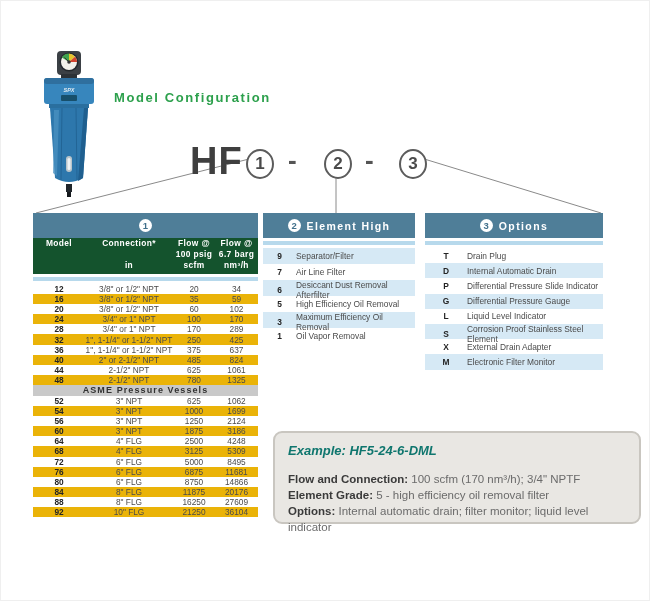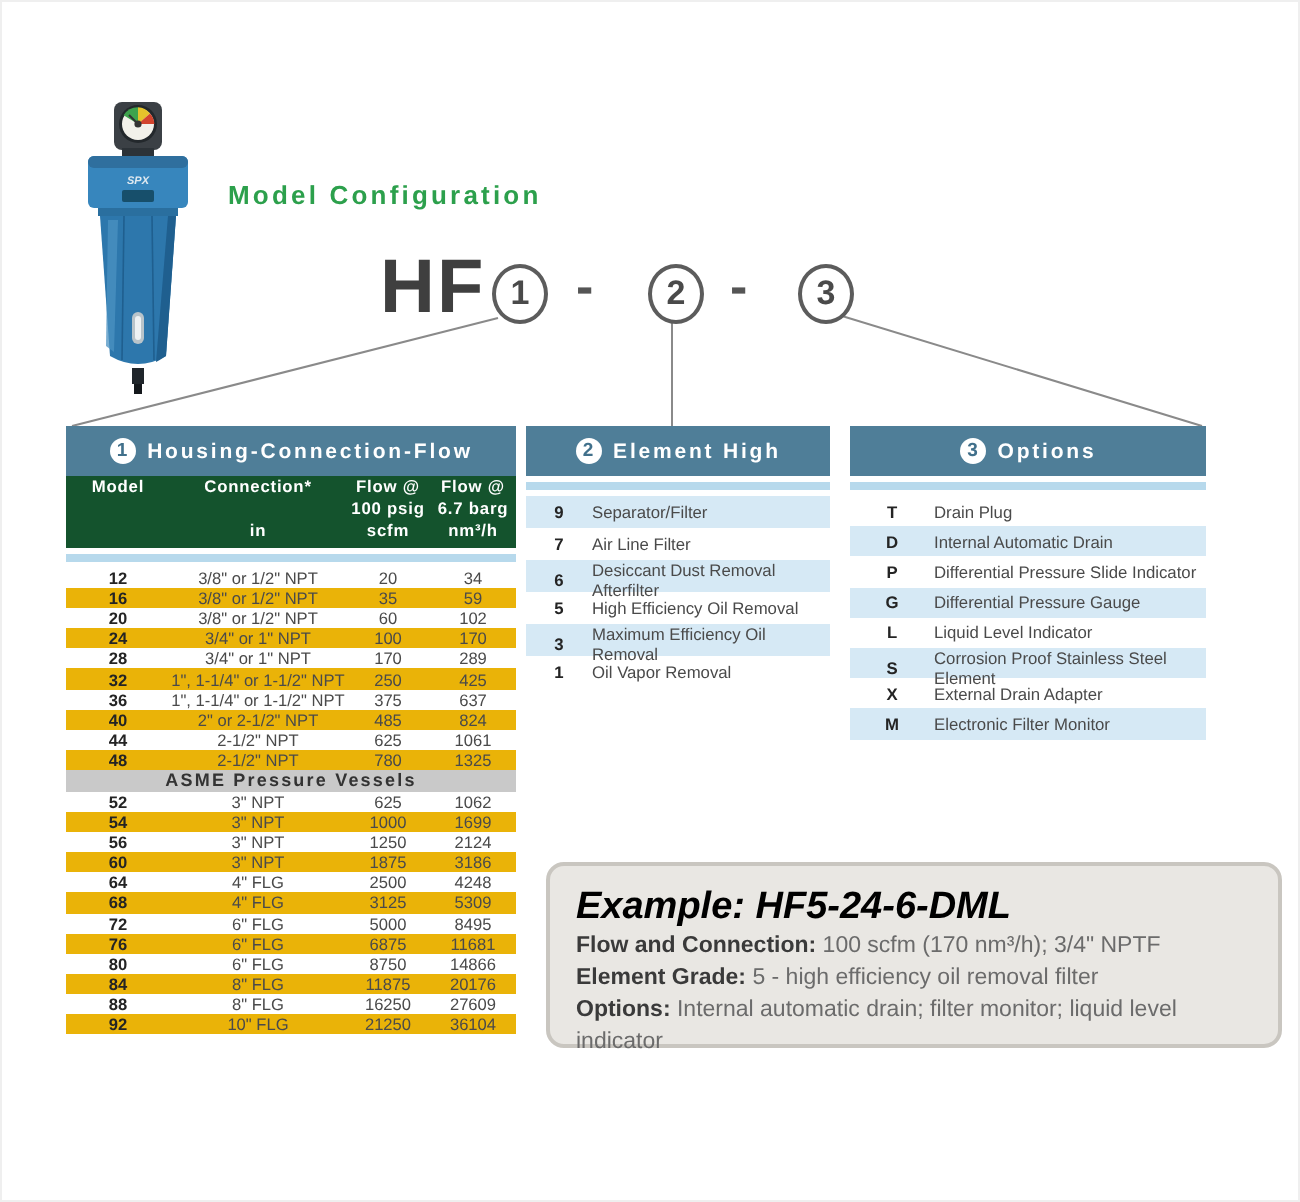--- a/index.html
+++ b/index.html
@@ -8,21 +8,21 @@
     font-family:"Liberation Sans", sans-serif; overflow:hidden;
     box-shadow: inset 0 0 0 1px #efefef;
   }
 
   
   .product-svg { position:absolute; left:40px; top:50px; width:58px; height:148px; }
   .config-title {
     position:absolute; left:114px; top:90px;
     font-size:13px; font-weight:bold; letter-spacing:1.6px; color:#2ca04c;
   }
-  .model-line { position:absolute; left:0; top:0; width:645px; height:200px; pointer-events:none; }
+  .model-line { position:absolute; left:0; top:17px; width:645px; height:200px; pointer-events:none; }
   .hf-text {
     position:absolute; left:190px; top:124px; font-size:38px; font-weight:bold;
     color:#3f3f3f; letter-spacing:1px; line-height:40px;
   }
   .num-circle {
     position:absolute; width:24px; height:26px; border:2px solid #5c5c5c; border-radius:50%;
     display:flex; align-items:center; justify-content:center;
     font-size:17px; font-weight:bold; color:#4a4a4a; top:132px; background:#fff;
   }
   .pos-dash { position:absolute; top:128px; font-size:26px; font-weight:bold; color:#555; }
@@ -77,21 +77,21 @@
     position:absolute; left:33px; top:520px; font-style:italic; font-size:9.5px;
     color:#5d5d5d; line-height:12.5px; letter-spacing:0.3px;
   }
 
   
   .example-box {
     position:absolute; left:273px; top:431px; width:368px; height:93px;
     background:#e9e7e3; border:2px solid #c9c6c0; border-radius:9px;
     box-sizing:border-box; padding:10px 13px;
   }
-  .ex-title { font-weight:bold; font-style:italic; font-size:19px; color:#000000; }
+  .ex-title { font-weight:bold; font-style:italic; font-size:13px; color:#0f766e; margin-bottom:13px; }
   .ex-line { font-size:11.5px; line-height:16px; color:#6b6b6b; }
   .ex-line .ex-label { font-weight:bold; color:#3a3a3a; }
 </style>
 </head>
 <body>
 
 <div class="page">
 
   <svg class="product-svg" viewBox="0 0 58 148">
     <rect x="17" y="1" width="24" height="24" rx="4" fill="#3b4045"></rect>
@@ -137,21 +137,20 @@
       </span>
     <span class="pos-dash" style="left:365px;">-</span>
     <span class="num-circle" style="left:399px;">
         <span>3</span>
       </span>
   </div>
 
   <div class="tbl t1">
     <div class="tbl-title">
       <span class="circle-num">1</span>
-      <span>Housing-Connection-Flow</span>
     </div>
     <div class="t1-cols">
       <div class="t1-colcell">
         <span>Model</span>
           <span></span>
           <span></span>
       </div>
       <div class="t1-colcell">
         <span>Connection*</span>
           <span></span>

